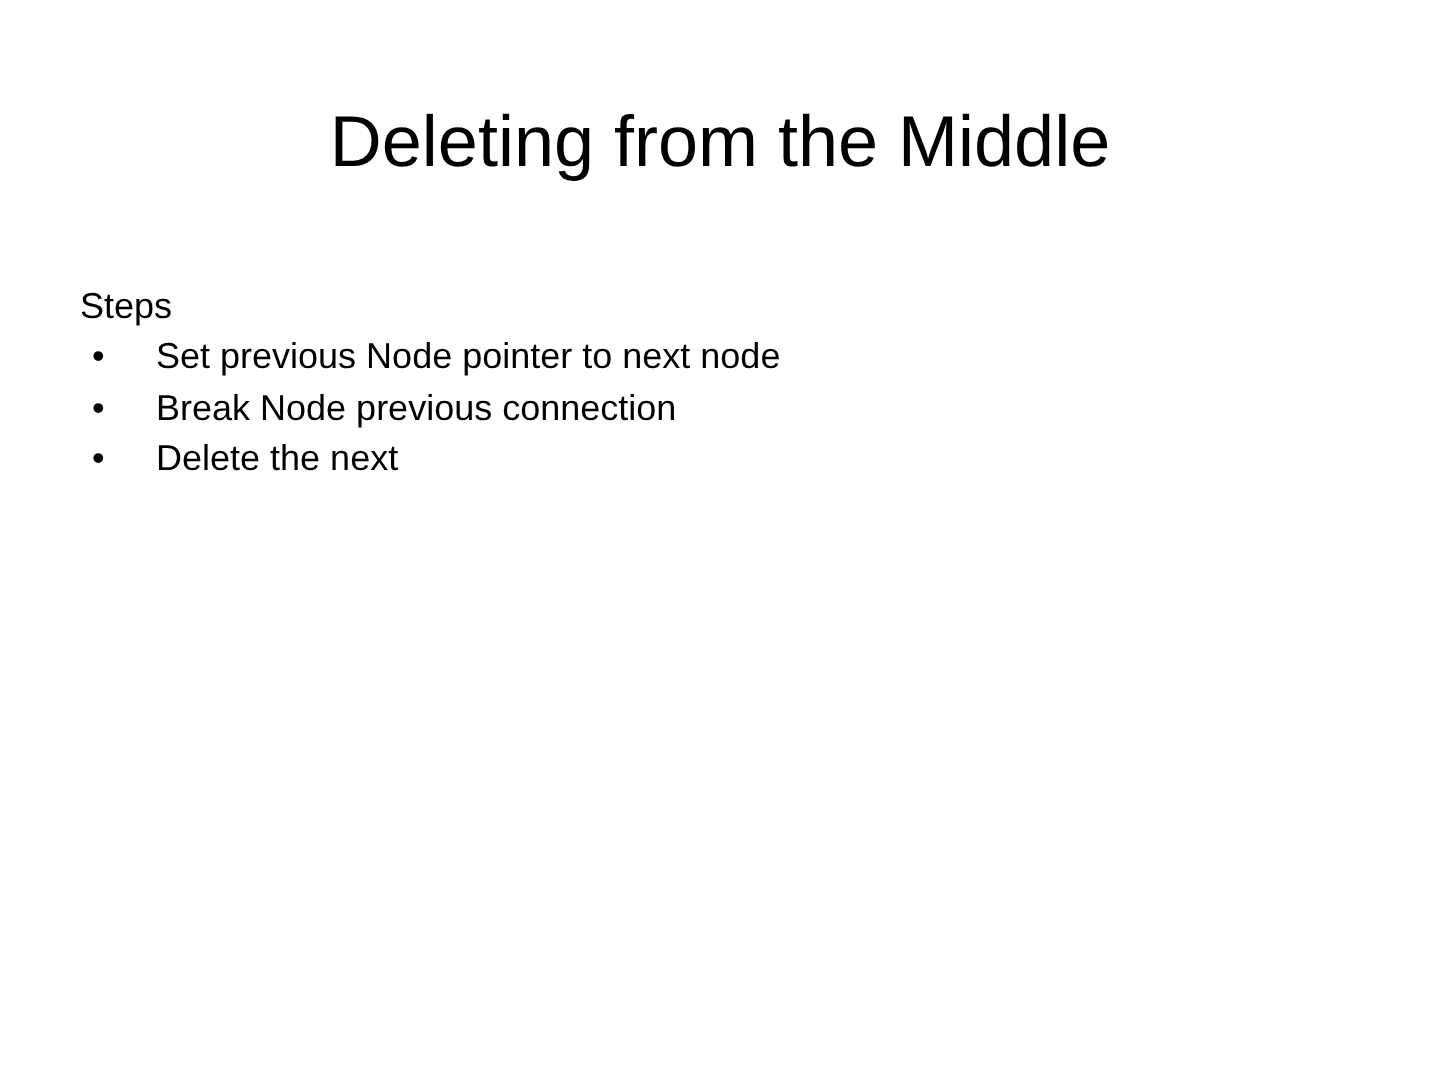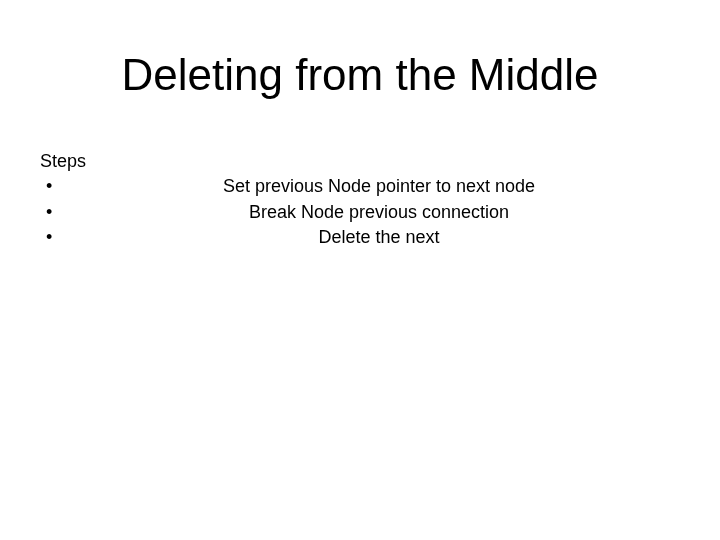--- a/index.html
+++ b/index.html
@@ -14,42 +14,41 @@
       font-family: Arial, Helvetica, sans-serif;
       color: #000000;
       overflow: hidden;
     }
     .slide {
       width: 100%;
       height: 100%;
       padding: 40px 40px 0 40px;
     }
     .title {
-      font-size: 44px;
+      font-size: 36px;
       font-weight: normal;
       text-align: center;
       margin-top: 10px;
       margin-bottom: 50px;
     }
     .content {
       font-size: 18px;
       line-height: 1.3;
     }
     .subtitle {
       margin-bottom: 2px;
     }
     .bullet-list {
       list-style: none;
       padding-left: 0;
     }
     .bullet-item {
       padding-left: 38px;
       position: relative;
       margin-bottom: 2px;
-      text-align: center;
     }
     .bullet-item::before {
       content: "•";
       position: absolute;
       left: 6px;
       top: 0;
     }
   </style>
 </head>
 <body>

